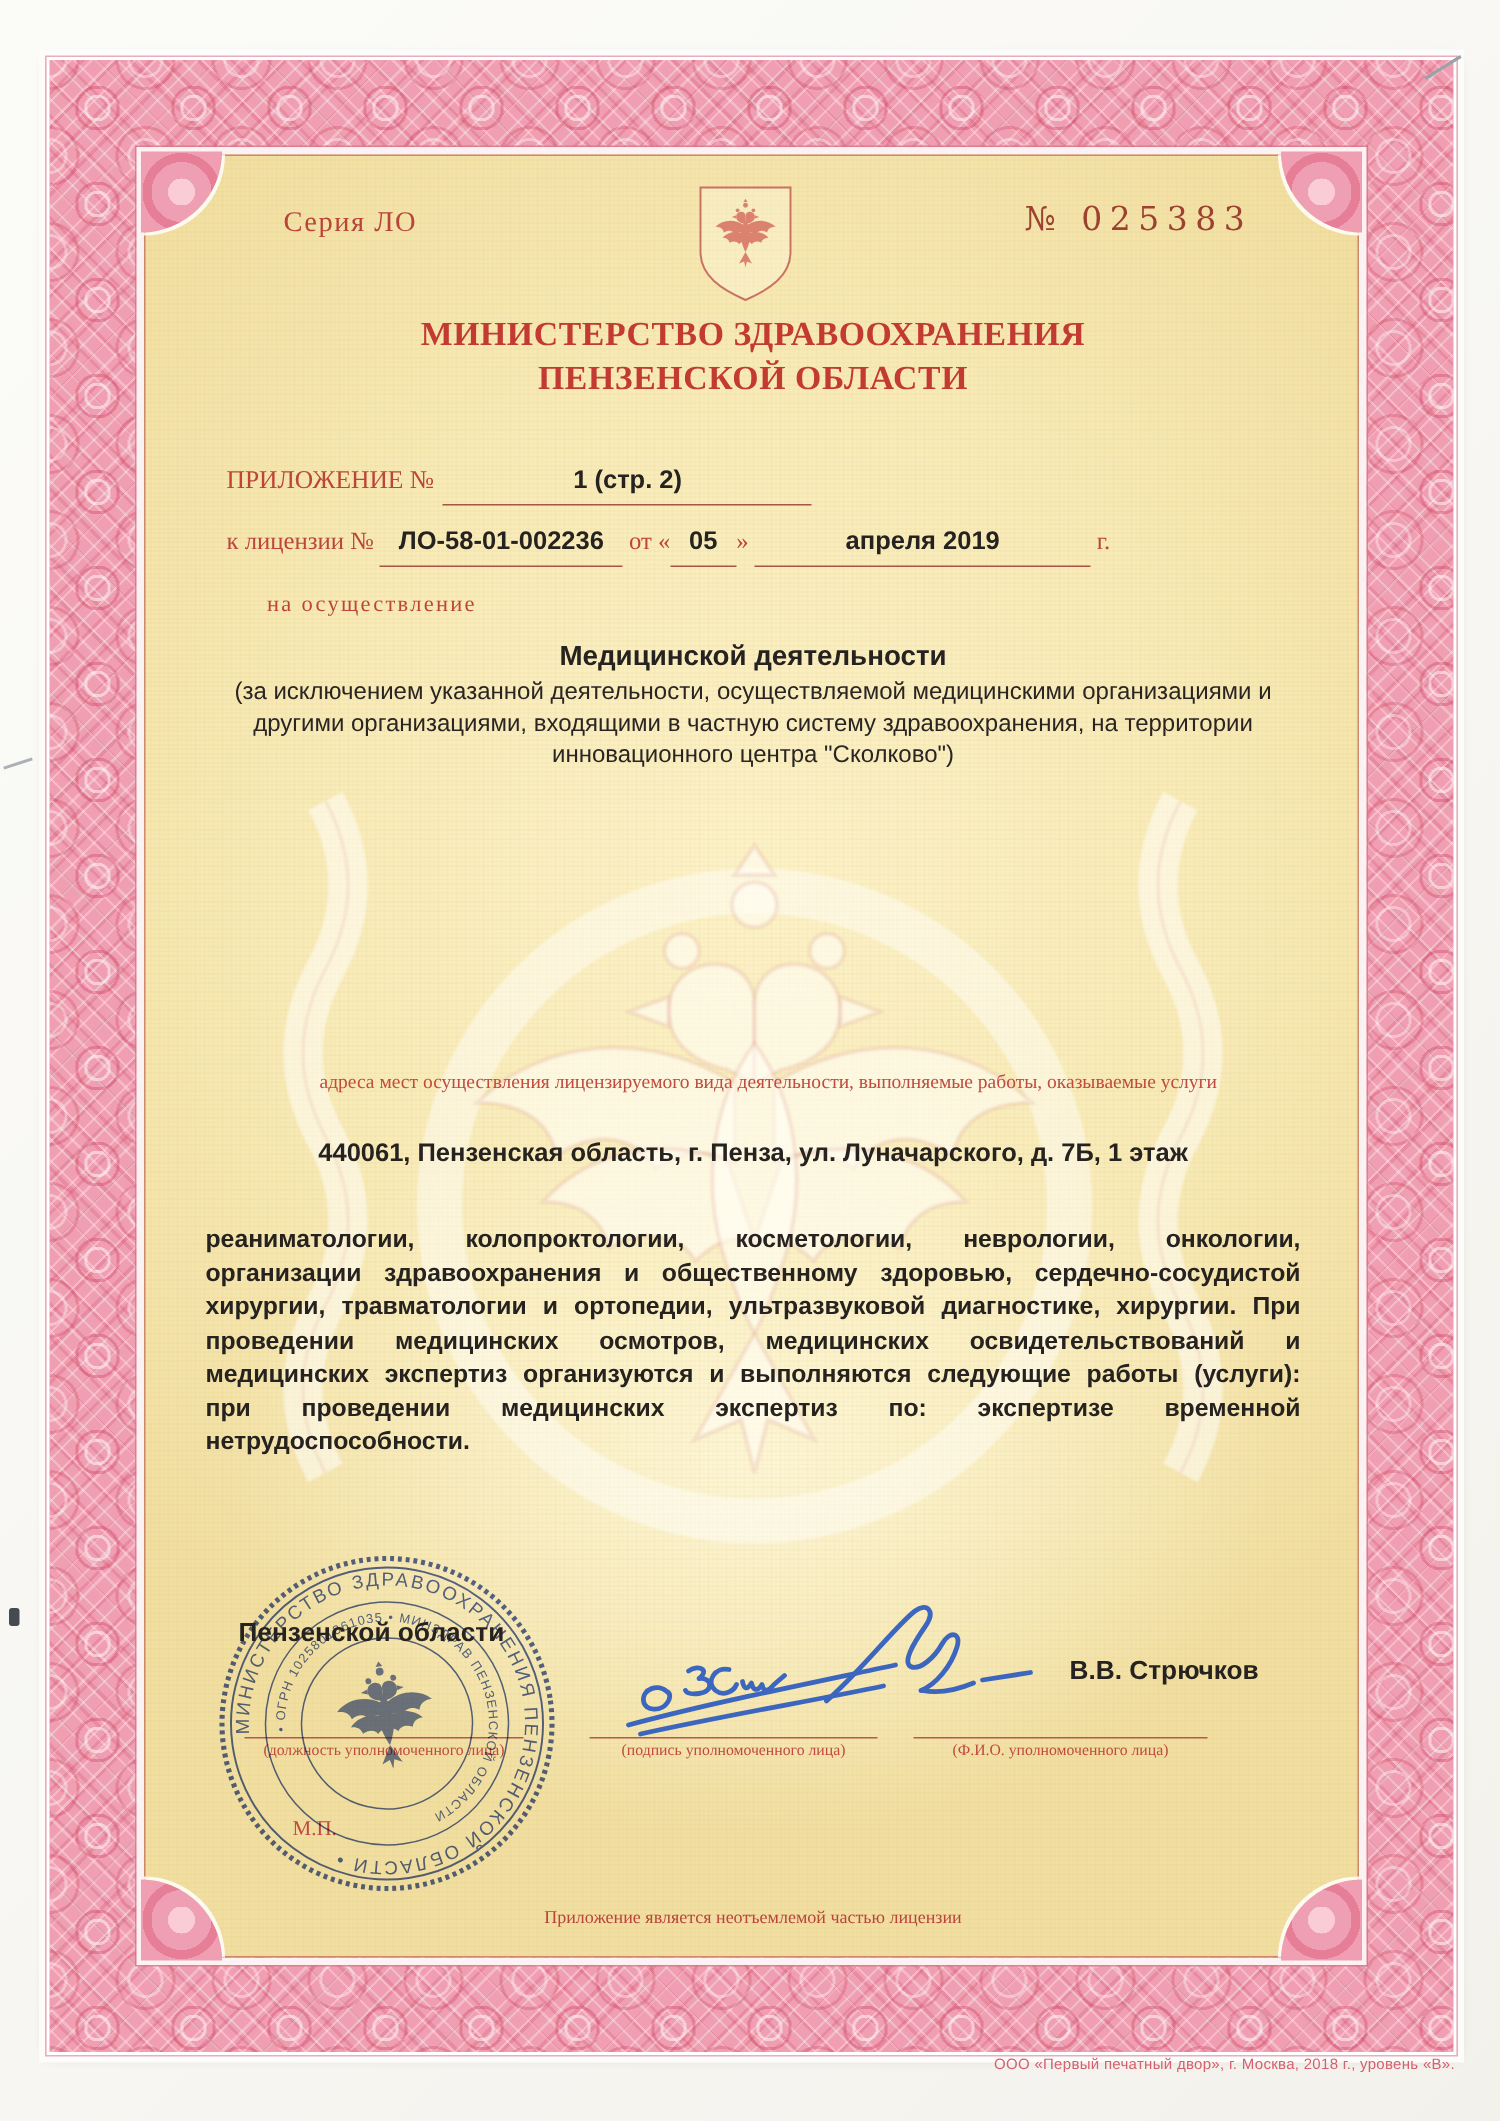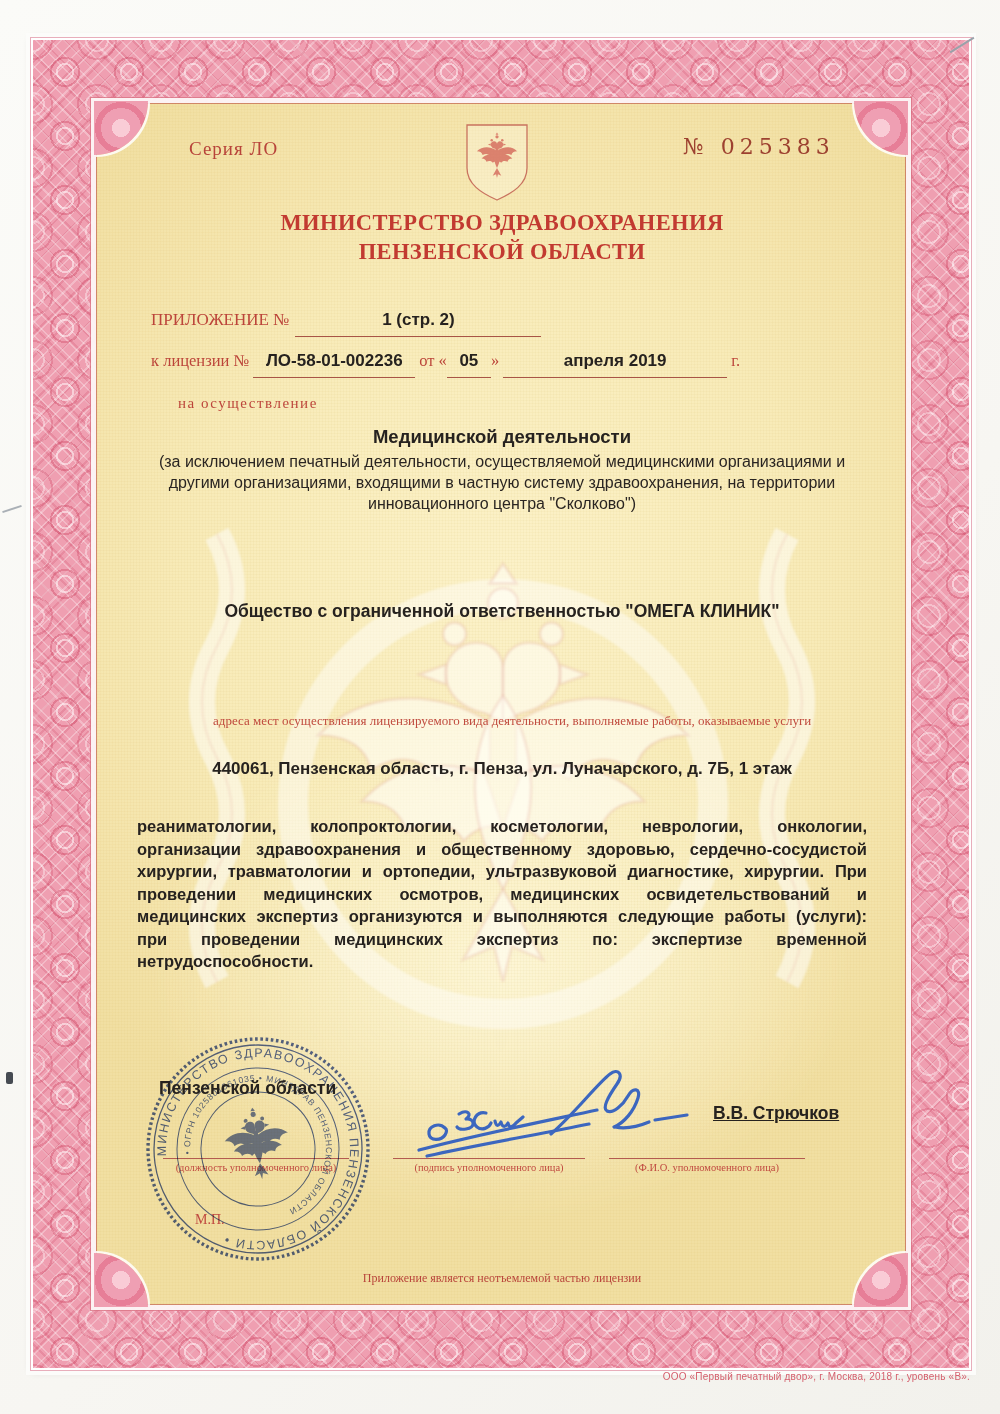--- a/index.html
+++ b/index.html
@@ -88,21 +88,21 @@
   .company{left:0;top:497px;width:810px;text-align:center;font-size:17.5px;}
 
   .addr-cap{left:68px;top:604px;width:700px;color:#c04b3e;font-size:13px;line-height:25px;margin-left:48px;}
   .addr{left:0;top:655px;width:810px;text-align:center;font-size:17px;}
 
   .works{left:40px;top:711px;width:730px;text-align:justify;font-size:16.5px;line-height:22.5px;
     word-spacing:2px;}
 
   .minister{left:62px;top:971px;width:330px;font-size:17.5px;line-height:26px;z-index:6;}
   .sig{left:312px;top:958px;width:290px;height:112px;z-index:6;}
-  .name{left:616px;top:999px;font-size:17.5px;z-index:6;text-decoration:underline;}
+  .name{left:616px;top:999px;font-size:17.5px;z-index:6;}
 
   .rule{top:1054px;border-top:1px solid #b35a50;text-align:center;z-index:1;}
   .rule span{display:block;padding-top:3px;font-size:10.5px;color:#c04a40;white-space:nowrap;}
   .rule1{left:66px;width:186px;}
   .rule2{left:296px;width:192px;}
   .rule3{left:512px;width:196px;}
 
   .mp{left:98px;top:1108px;font-size:14px;color:#c04a40;z-index:2;}
   .stamp{left:46px;top:930px;width:230px;height:230px;z-index:5;
     transform:rotate(-8deg);mix-blend-mode:multiply;opacity:.88;}
@@ -183,24 +183,23 @@
         <span class="lbl red-serif">к лицензии №</span>
         <span class="fill f-licnum">ЛО-58-01-002236</span>
         <span class="lbl red-serif">от «</span><span class="fill f-day">05</span><span class="lbl red-serif">»</span>
         <span class="fill f-month">апреля 2019</span>
         <span class="lbl red-serif">г.</span>
       </div>
 
       <div class="r-for red-serif">на осуществление</div>
 
       <div class="act-title blk">Медицинской деятельности</div>
-      <div class="act-exc">(за исключением печатный деятельности, осуществляемой медицинскими организациями и другими организациями, входящими в частную систему здравоохранения, на территории инновационного центра "Сколково")</div>
-
-
-      <div class="company blk">Общество с ограниченной ответственностью "ОМЕГА КЛИНИК"</div>
+      <div class="act-exc">(за исключением указанной деятельности, осуществляемой медицинскими организациями и другими организациями, входящими в частную систему здравоохранения, на территории инновационного центра "Сколково")</div>
+
+
 
       <div class="addr-cap">адреса мест осуществления лицензируемого вида деятельности, выполняемые работы, оказываемые услуги</div>
       <div class="addr blk">440061, Пензенская область, г. Пенза, ул. Луначарского, д. 7Б, 1 этаж</div>
 
       <div class="works blk">реаниматологии, колопроктологии, косметологии, неврологии, онкологии, организации здравоохранения и общественному здоровью, сердечно-сосудистой хирургии, травматологии и ортопедии, ультразвуковой диагностике, хирургии. При проведении медицинских осмотров, медицинских освидетельствований и медицинских экспертиз организуются и выполняются следующие работы (услуги): при проведении медицинских экспертиз по: экспертизе временной нетрудоспособности.</div>
 
       <div class="minister blk">
         <div>Пензенской области</div>
       </div>
 

